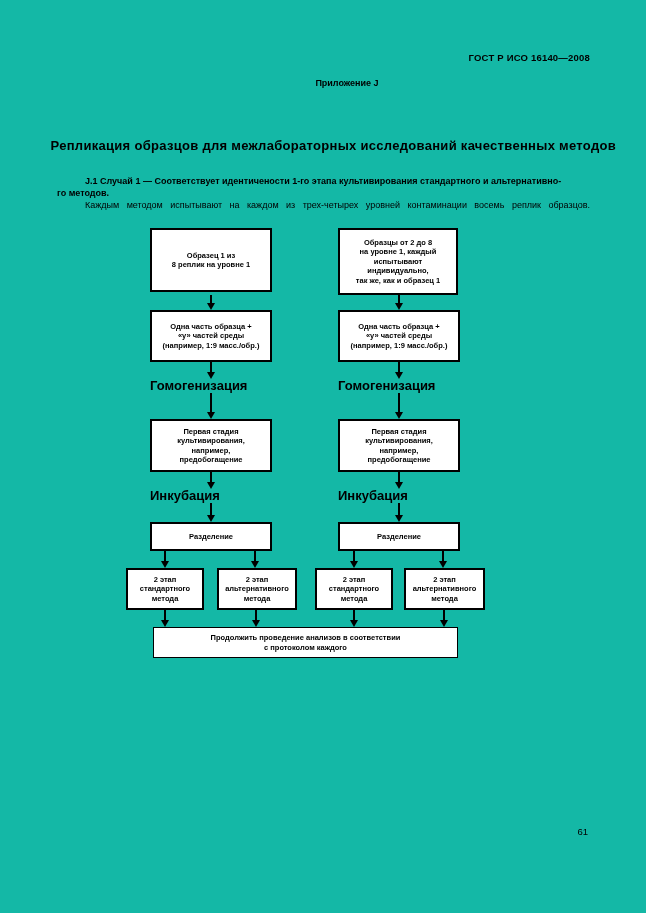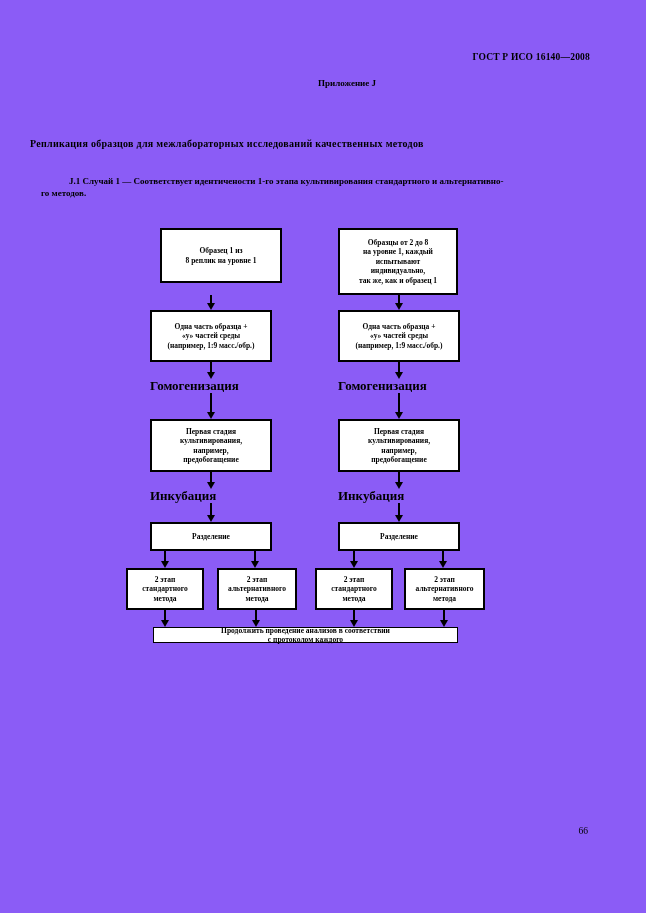--- a/index.html
+++ b/index.html
@@ -1,32 +1,32 @@
 <!DOCTYPE html>
 <html><head>
 <meta charset="utf-8">
 <style>
   html,body{margin:0;padding:0;background:#fff;}
   .page{
-    position:relative;width:646px;height:913px;background:#8b5cf6;
-    font-family:Liberation Serif, serif;color:#000;overflow:hidden;
+    position:relative;width:646px;height:913px;background:#14b8a6;
+    font-family:Liberation Sans, sans-serif;color:#000;overflow:hidden;
   }
   .doc-code{
     position:absolute;top:52px;right:56px;
     font-size:9.5px;font-weight:bold;letter-spacing:.2px;
   }
   .annex{
     position:absolute;top:78px;left:0;width:646px;text-align:center;
     font-size:9px;font-weight:bold;line-height:11.5px;padding-left:24px;
   }
   .sec-title{
-    position:absolute;top:138px;left:30px;width:586px;text-align:left;
-    font-size:10px;font-weight:bold;letter-spacing:.3px;
+    position:absolute;top:138px;left:30px;width:586px;text-align:right;
+    font-size:13px;font-weight:bold;letter-spacing:.3px;
   }
-  .paras{position:absolute;top:175px;left:41px;width:533px;font-size:9px;line-height:12px;}
+  .paras{position:absolute;top:175px;left:57px;width:533px;font-size:9px;line-height:12px;}
   .paras p{margin:0;text-indent:28px;text-align:justify;white-space:pre-line;}
   .p-bold{font-weight:bold;}
   .p-reg{text-align-last:justify;}
   .flow{position:absolute;top:0;left:0;width:646px;height:913px;}
   .fbox{
     position:absolute;box-sizing:border-box;border:2px solid #000;background:#fff;
     display:flex;align-items:center;justify-content:center;text-align:center;
     font-size:7.5px;font-weight:bold;line-height:9.5px;white-space:pre-line;
   }
   .fbox.thin{border-width:1.5px;}
@@ -51,25 +51,26 @@
 
   <div class="annex">
     <div>Приложение J</div>
   </div>
 
   <div class="sec-title">Репликация образцов для межлабораторных исследований качественных методов</div>
 
   <div class="paras">
     <p class="p-bold">J.1 Случай 1 — Соответствует идентичености 1-го этапа культивирования стандартного и альтернативно-
 го методов.</p>
+    <p class="p-reg">Каждым методом испытывают на каждом из трех-четырех уровней контаминации восемь реплик образцов.</p>
   </div>
 
   <div class="flow">
 
-    <div class="fbox" style="left:160px;top:228px;width:122px;height:55px">Образец 1 из
+    <div class="fbox" style="left:150px;top:228px;width:122px;height:64px">Образец 1 из
 8 реплик на уровне 1</div>
     <i class="arr" style="left:210px;top:295px;height:8px"></i>
     <div class="fbox" style="left:150px;top:310px;width:122px;height:52px">Одна часть образца +
 «у» частей среды
 (например, 1:9 масс./обр.)</div>
     <i class="arr" style="left:210px;top:362px;height:10px"></i>
     <div class="flabel" style="left:150px;top:381px;width:122px">Гомогенизация</div>
     <i class="arr" style="left:210px;top:393px;height:19px"></i>
     <div class="fbox" style="left:150px;top:419px;width:122px;height:53px">Первая стадия
 культивирования,
@@ -114,18 +115,18 @@
     <i class="arr" style="left:442px;top:551px;height:10px"></i>
     <div class="fbox" style="left:315px;top:568px;width:78px;height:42px">2 этап
 стандартного
 метода</div>
     <div class="fbox" style="left:404px;top:568px;width:81px;height:42px">2 этап
 альтернативного
 метода</div>
     <i class="arr" style="left:353px;top:610px;height:10px"></i>
     <i class="arr" style="left:443px;top:610px;height:10px"></i>
 
-    <div class="fbox thin" style="left:153px;top:627px;width:305px;height:16px">Продолжить проведение анализов в соответствии
+    <div class="fbox thin" style="left:153px;top:627px;width:305px;height:31px">Продолжить проведение анализов в соответствии
 с протоколом каждого</div>
   </div>
 
-  <div class="pageno">66</div>
+  <div class="pageno">61</div>
 </div>
 
 </body></html>

